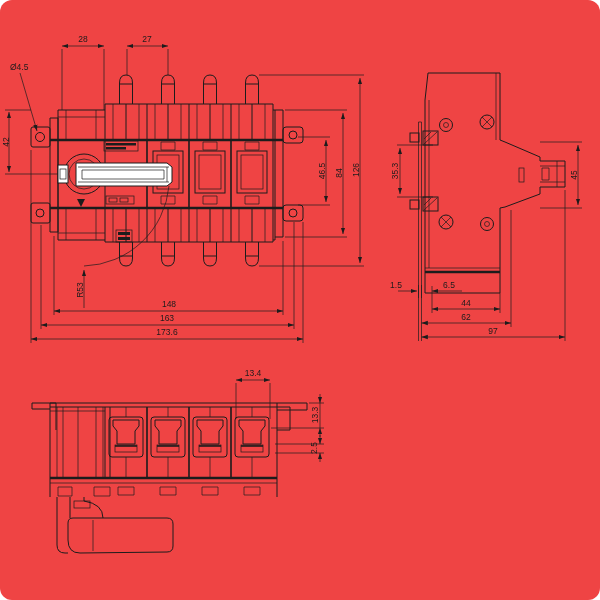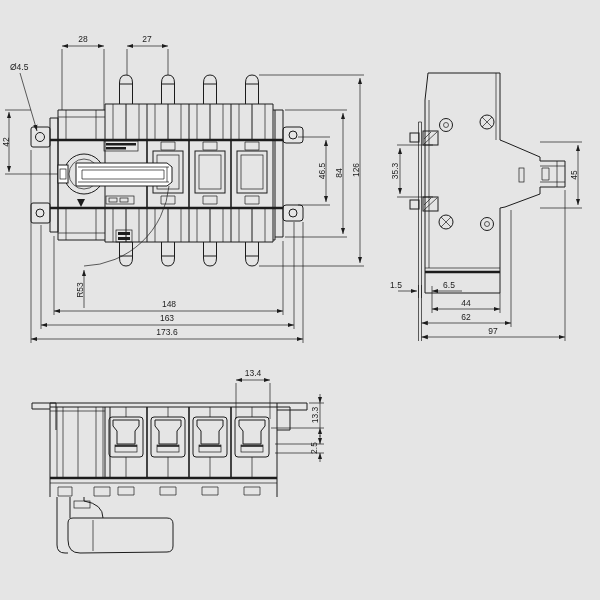--- a/index.html
+++ b/index.html
@@ -1,17 +1,17 @@
 <!DOCTYPE html>
 <html><head>
 <meta charset="utf-8">
 <style>
   html,body{margin:0;padding:0;background:#ffffff;}
-  .canvas{position:relative;width:600px;height:600px;background:#e5e5e5;overflow:hidden;
-          font-family:"Liberation Sans", sans-serif;}
+  .canvas{position:relative;width:600px;height:600px;background:#ef4444;overflow:hidden;
+          font-family:"Liberation Sans", sans-serif;border-radius:12px;}
   svg{display:block;}
   svg text{font-family:"Liberation Sans","DejaVu Sans",sans-serif;font-size:8.5px;fill:#1c1c1c;}
   .thin{stroke:#1c1c1c;stroke-width:0.7;fill:none;}
   .ln{stroke:#1c1c1c;stroke-width:1;fill:none;}
   .md{stroke:#1c1c1c;stroke-width:1.6;fill:none;}
   .thick{stroke:#1c1c1c;stroke-width:2.4;fill:none;}
   .wfill{stroke:#1c1c1c;stroke-width:1;fill:#ffffff;}
   .blk{fill:#1c1c1c;stroke:none;}
 </style>
 </head>

